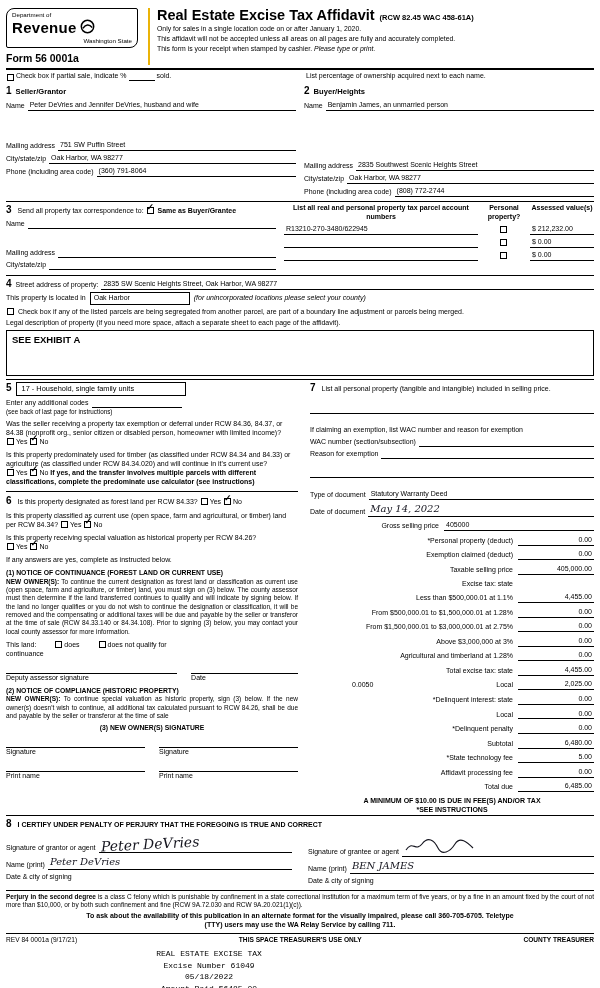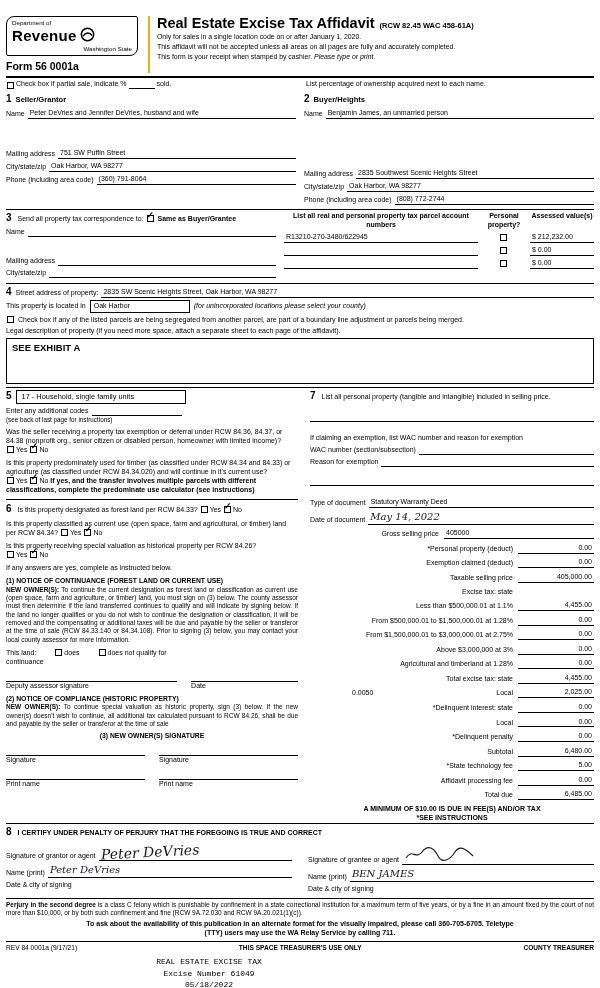--- a/index.html
+++ b/index.html
@@ -11,21 +11,21 @@
   .small{font-size:6.3px;}
   
   .cb{position:relative;display:inline-block;width:7px;height:7px;border:1px solid #000;vertical-align:-1px;margin:0 2px 0 1px;background:#fff;}
   .cb .mk{position:absolute;left:-1px;top:-5px;font-size:9px;font-weight:bold;line-height:1;}
   
   .frow{display:flex;align-items:flex-end;margin-top:3px;}
   .flabel{white-space:nowrap;margin-right:3px;}
   .fval{flex:1;border-bottom:1px solid #000;padding:0 2px 0 2px;min-height:9px;}
   .hand{font-family:"DejaVu Serif",serif;font-style:italic;color:#15151f;}
   
-  .hdr{display:flex;border-bottom:2px solid #000;padding:16px 0 3px;}
+  .hdr{display:flex;border-bottom:2px solid #000;padding:8px 0 3px;}
   .logo-wrap{flex:0 0 142px;}
   .logo-box{border:1.5px solid #000;border-radius:8px 2px 8px 2px;padding:2px 5px 2px 5px;width:132px;}
   .dept{font-size:6.2px;}
   .rev-row{display:flex;align-items:center;gap:3px;}
   .rev-name{font-size:15px;font-weight:bold;letter-spacing:.3px;line-height:1;}
   .wa{font-size:6.2px;text-align:right;}
   .form-num{font-weight:bold;font-size:10.5px;margin-top:4px;}
   .title-block{flex:1;border-left:2px solid #eab308;padding-left:7px;}
   .title-row{display:flex;align-items:baseline;gap:5px;}
   .title{font-size:14.5px;font-weight:bold;line-height:1.1;}

